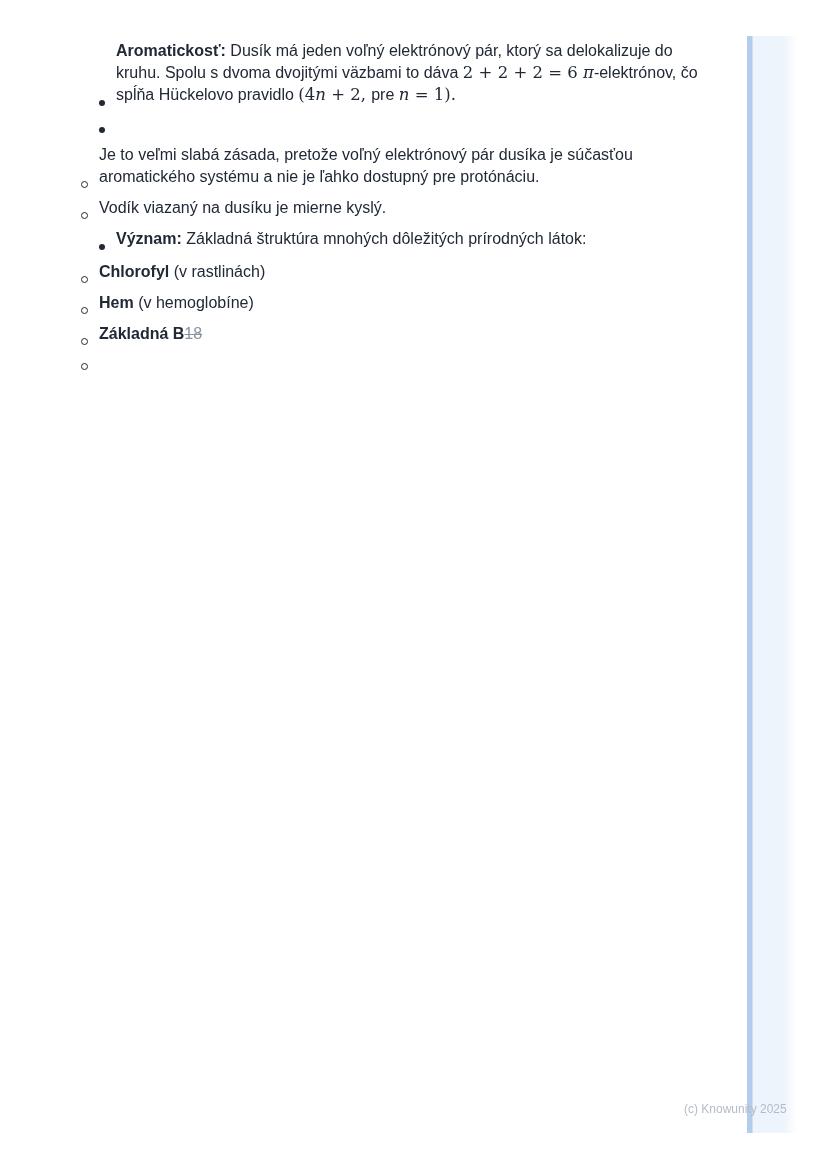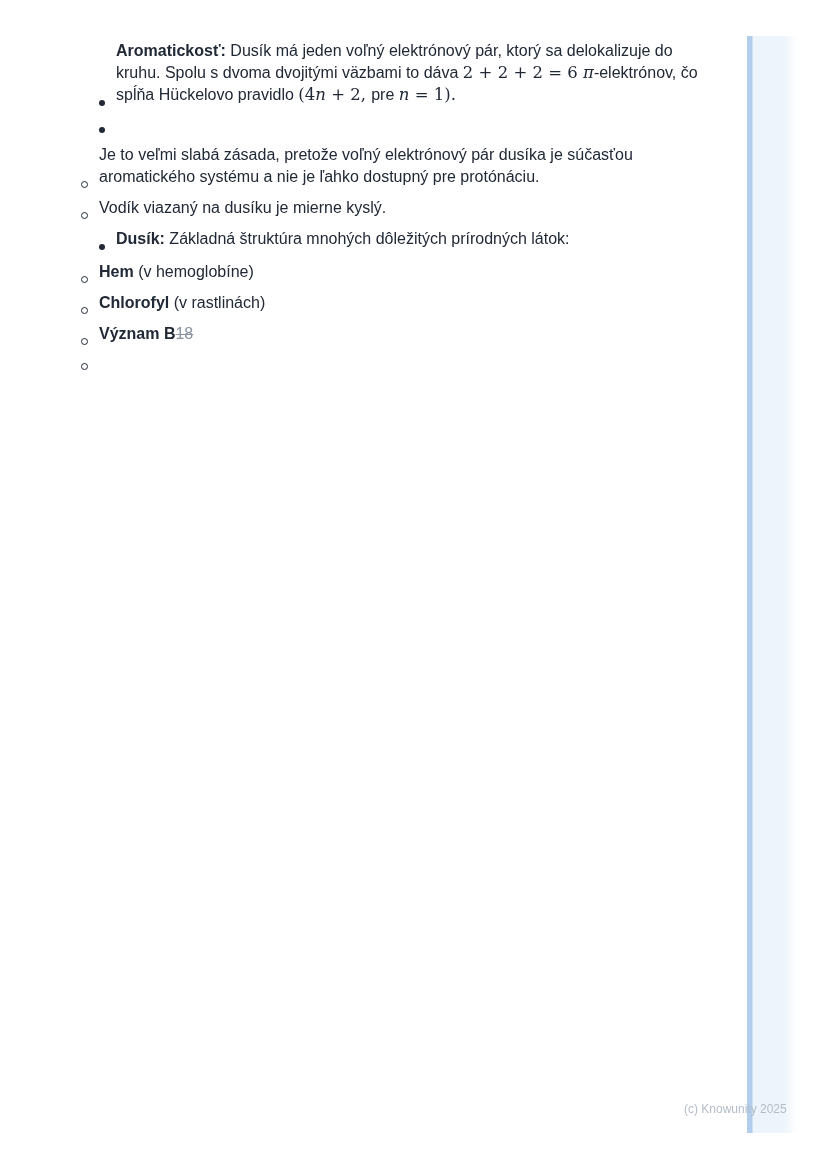--- a/index.html
+++ b/index.html
@@ -118,39 +118,39 @@
         <div class="li lvl2">
           <span class="marker circle">
             <i></i>
           </span>
           <span class="li-text"><span class="seg-n">Vodík viazaný na dusíku je mierne kyslý.</span></span>
         </div>
         <div class="li lvl1">
           <span class="marker dot">
             <i></i>
           </span>
-          <span class="li-text"><span class="seg-b">Dusík:</span><span class="seg-n"> Základná štruktúra mnohých dôležitých prírodných látok:</span></span>
+          <span class="li-text"><span class="seg-b">Význam:</span><span class="seg-n"> Základná štruktúra mnohých dôležitých prírodných látok:</span></span>
+        </div>
+        <div class="li lvl2">
+          <span class="marker circle">
+            <i></i>
+          </span>
+          <span class="li-text"><span class="seg-b">Chlorofyl</span><span class="seg-n"> (v rastlinách)</span></span>
         </div>
         <div class="li lvl2">
           <span class="marker circle">
             <i></i>
           </span>
           <span class="li-text"><span class="seg-b">Hem</span><span class="seg-n"> (v hemoglobíne)</span></span>
         </div>
         <div class="li lvl2">
           <span class="marker circle">
             <i></i>
           </span>
-          <span class="li-text"><span class="seg-b">Chlorofyl</span><span class="seg-n"> (v rastlinách)</span></span>
-        </div>
-        <div class="li lvl2">
-          <span class="marker circle">
-            <i></i>
-          </span>
-          <span class="li-text"><span class="seg-b">Význam B</span><span class="seg-strike">18</span></span>
+          <span class="li-text"><span class="seg-b">Základná B</span><span class="seg-strike">18</span></span>
         </div>
         <div class="li lvl2">
           <span class="marker circle">
             <i></i>
           </span>
         </div>
       </div>
 
 
   </main>

